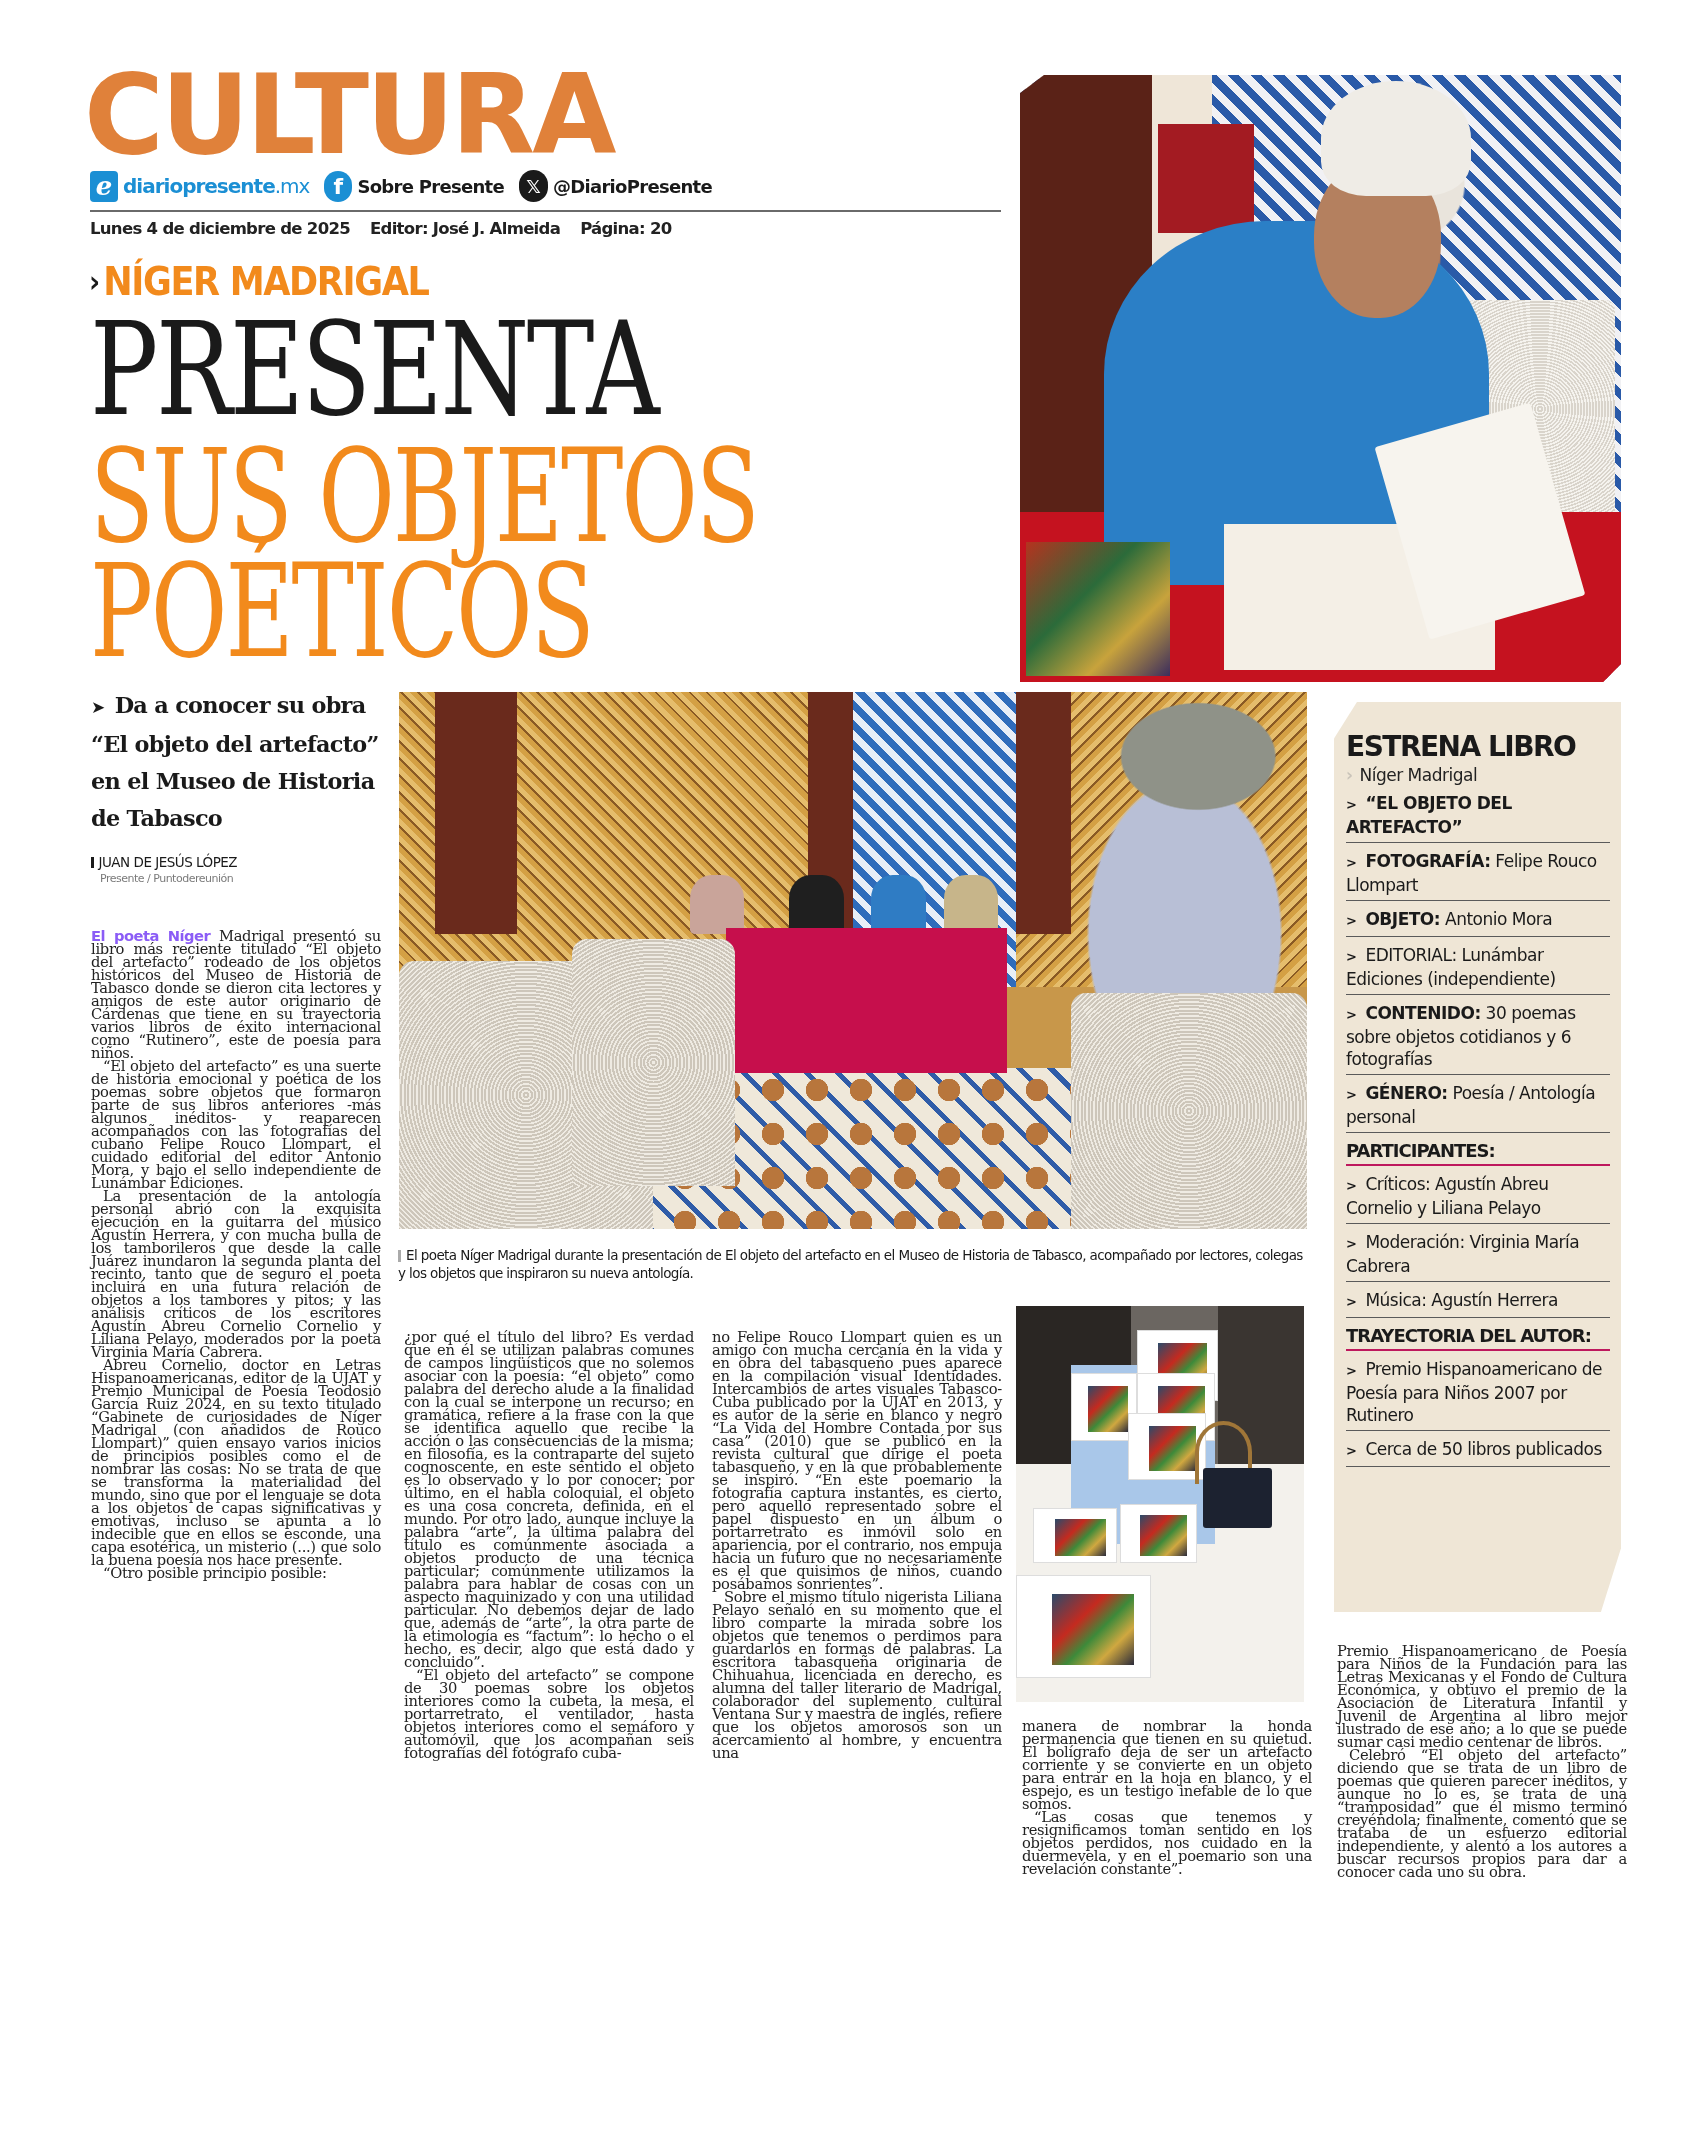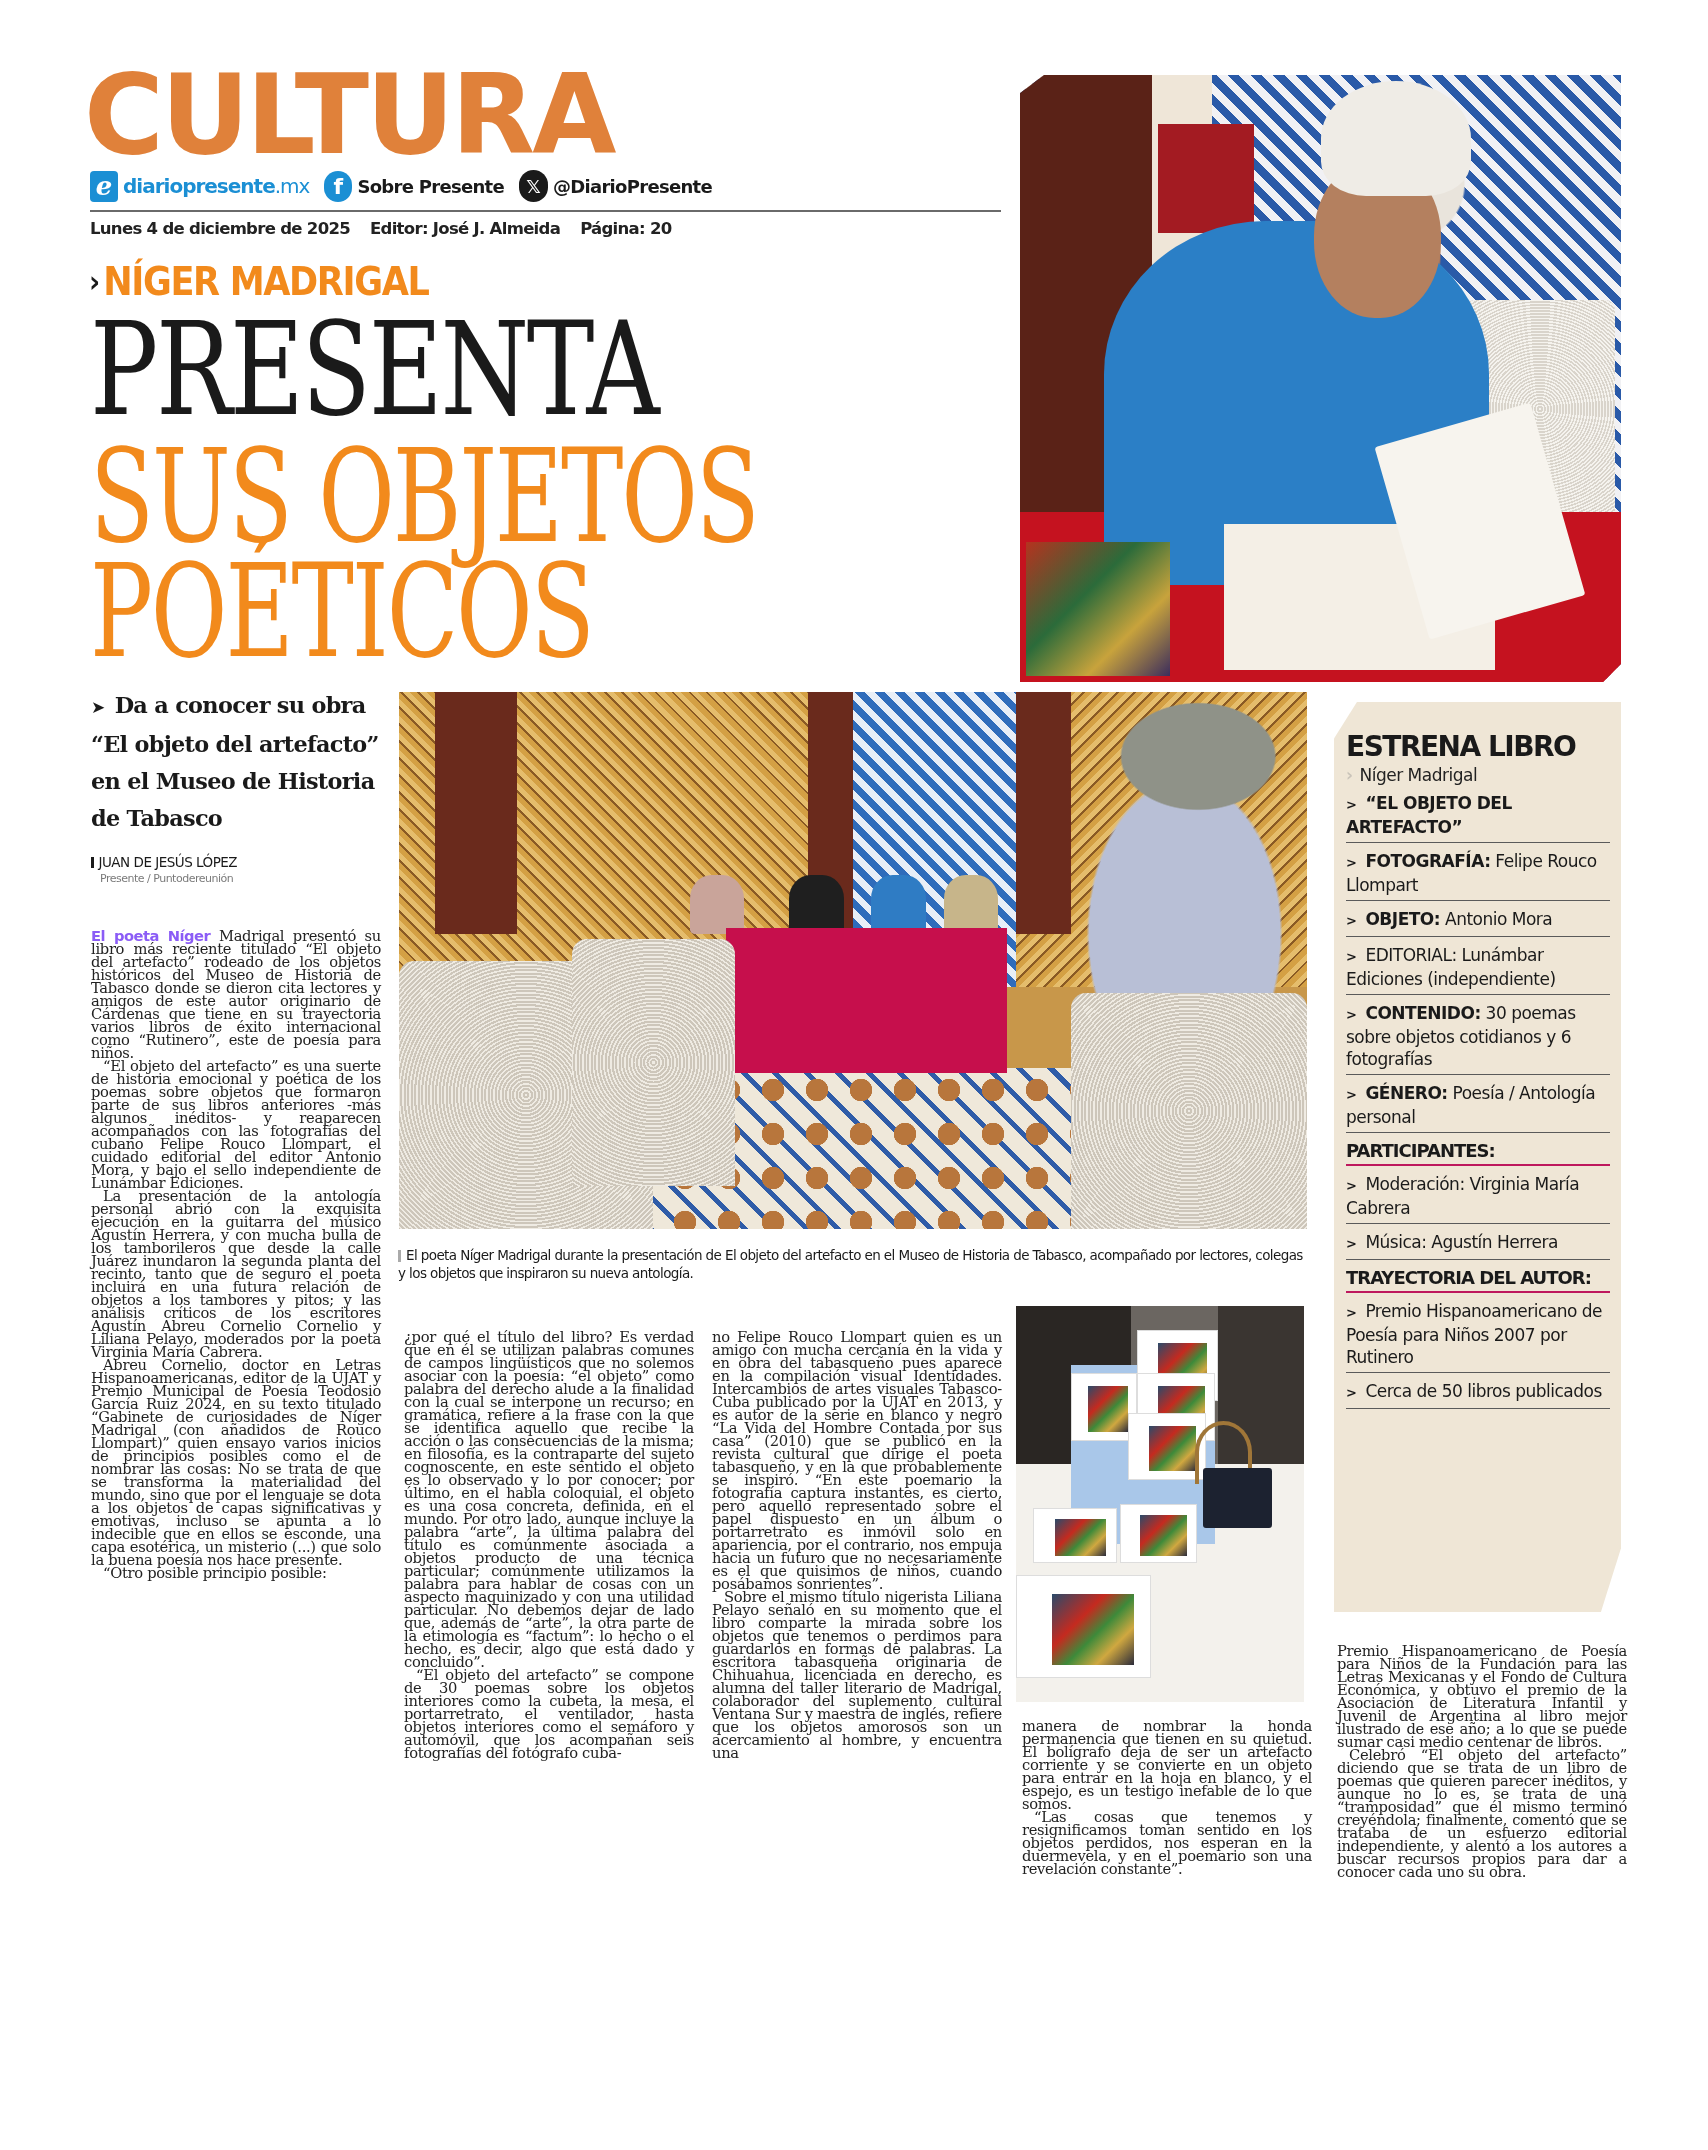--- a/index.html
+++ b/index.html
@@ -293,21 +293,21 @@
   <p>“El objeto del artefacto” se compone de 30 poemas sobre los objetos interiores como la cubeta, la mesa, el portarretrato, el ventilador, hasta objetos interiores como el semáforo y automóvil, que los acompañan seis fotografías del fotógrafo cuba-</p>
 </div>
 
 <div class="col col-3">
   <p class="first">no Felipe Rouco Llompart quien es un amigo con mucha cercanía en la vida y en obra del tabasqueño pues aparece en la compilación visual Identidades. Intercambios de artes visuales Tabasco-Cuba publicado por la UJAT en 2013, y es autor de la serie en blanco y negro “La Vida del Hombre Contada por sus casa” (2010) que se publicó en la revista cultural que dirige el poeta tabasqueño, y en la que probablemente se inspiró. “En este poemario la fotografía captura instantes, es cierto, pero aquello representado sobre el papel dispuesto en un álbum o portarretrato es inmóvil solo en apariencia, por el contrario, nos empuja hacia un futuro que no necesariamente es el que quisimos de niños, cuando posábamos sonrientes”.</p>
   <p>Sobre el mismo título nigerista Liliana Pelayo señaló en su momento que el libro comparte la mirada sobre los objetos que tenemos o perdimos para guardarlos en formas de palabras. La escritora tabasqueña originaria de Chihuahua, licenciada en derecho, es alumna del taller literario de Madrigal, colaborador del suplemento cultural Ventana Sur y maestra de inglés, refiere que los objetos amorosos son un acercamiento al hombre, y encuentra una</p>
 </div>
 
 <div class="col col-4">
   <p class="first">manera de nombrar la honda permanencia que tienen en su quietud. El bolígrafo deja de ser un artefacto corriente y se convierte en un objeto para entrar en la hoja en blanco, y el espejo, es un testigo inefable de lo que somos.</p>
-  <p>“Las cosas que tenemos y resignificamos toman sentido en los objetos perdidos, nos esperan en la duermevela, y en el poemario son una revelación constante”.</p>
+  <p>“Las cosas que tenemos y resignificamos toman sentido en los objetos perdidos, nos cuidado en la duermevela, y en el poemario son una revelación constante”.</p>
 </div>
 
 <div class="col col-5">
   <p class="first">Premio Hispanoamericano de Poesía para Niños de la Fundación para las Letras Mexicanas y el Fondo de Cultura Económica, y obtuvo el premio de la Asociación de Literatura Infantil y Juvenil de Argentina al libro mejor ilustrado de ese año; a lo que se puede sumar casi medio centenar de libros.</p>
   <p>Celebró “El objeto del artefacto” diciendo que se trata de un libro de poemas que quieren parecer inéditos, y aunque no lo es, se trata de una “tramposidad” que él mismo terminó creyéndola; finalmente, comentó que se trataba de un esfuerzo editorial independiente, y alentó a los autores a buscar recursos propios para dar a conocer cada uno su obra.</p>
 </div>
 
 <aside class="sidebar">
   <div class="sb-inner">
     <div class="sb-title">ESTRENA LIBRO</div>
@@ -327,20 +327,23 @@
     </div>
     <div class="sb-item">
       <span class="chev">&gt;</span><b>CONTENIDO:</b> <span>30 poemas sobre objetos cotidianos y 6 fotografías</span>
     </div>
     <div class="sb-item">
       <span class="chev">&gt;</span><b>GÉNERO:</b> <span>Poesía / Antología personal</span>
     </div>
 
     <div class="sb-head">PARTICIPANTES:</div>
     <div class="sb-item">
+      <span class="chev">&gt;</span><span>Críticos: Agustín Abreu Cornelio y Liliana Pelayo</span>
+    </div>
+    <div class="sb-item">
       <span class="chev">&gt;</span><span>Moderación: Virginia María Cabrera</span>
     </div>
     <div class="sb-item">
       <span class="chev">&gt;</span><span>Música: Agustín Herrera</span>
     </div>
 
     <div class="sb-head">TRAYECTORIA DEL AUTOR:</div>
     <div class="sb-item">
       <span class="chev">&gt;</span><span>Premio Hispanoamericano de Poesía para Niños 2007 por Rutinero</span>
     </div>

